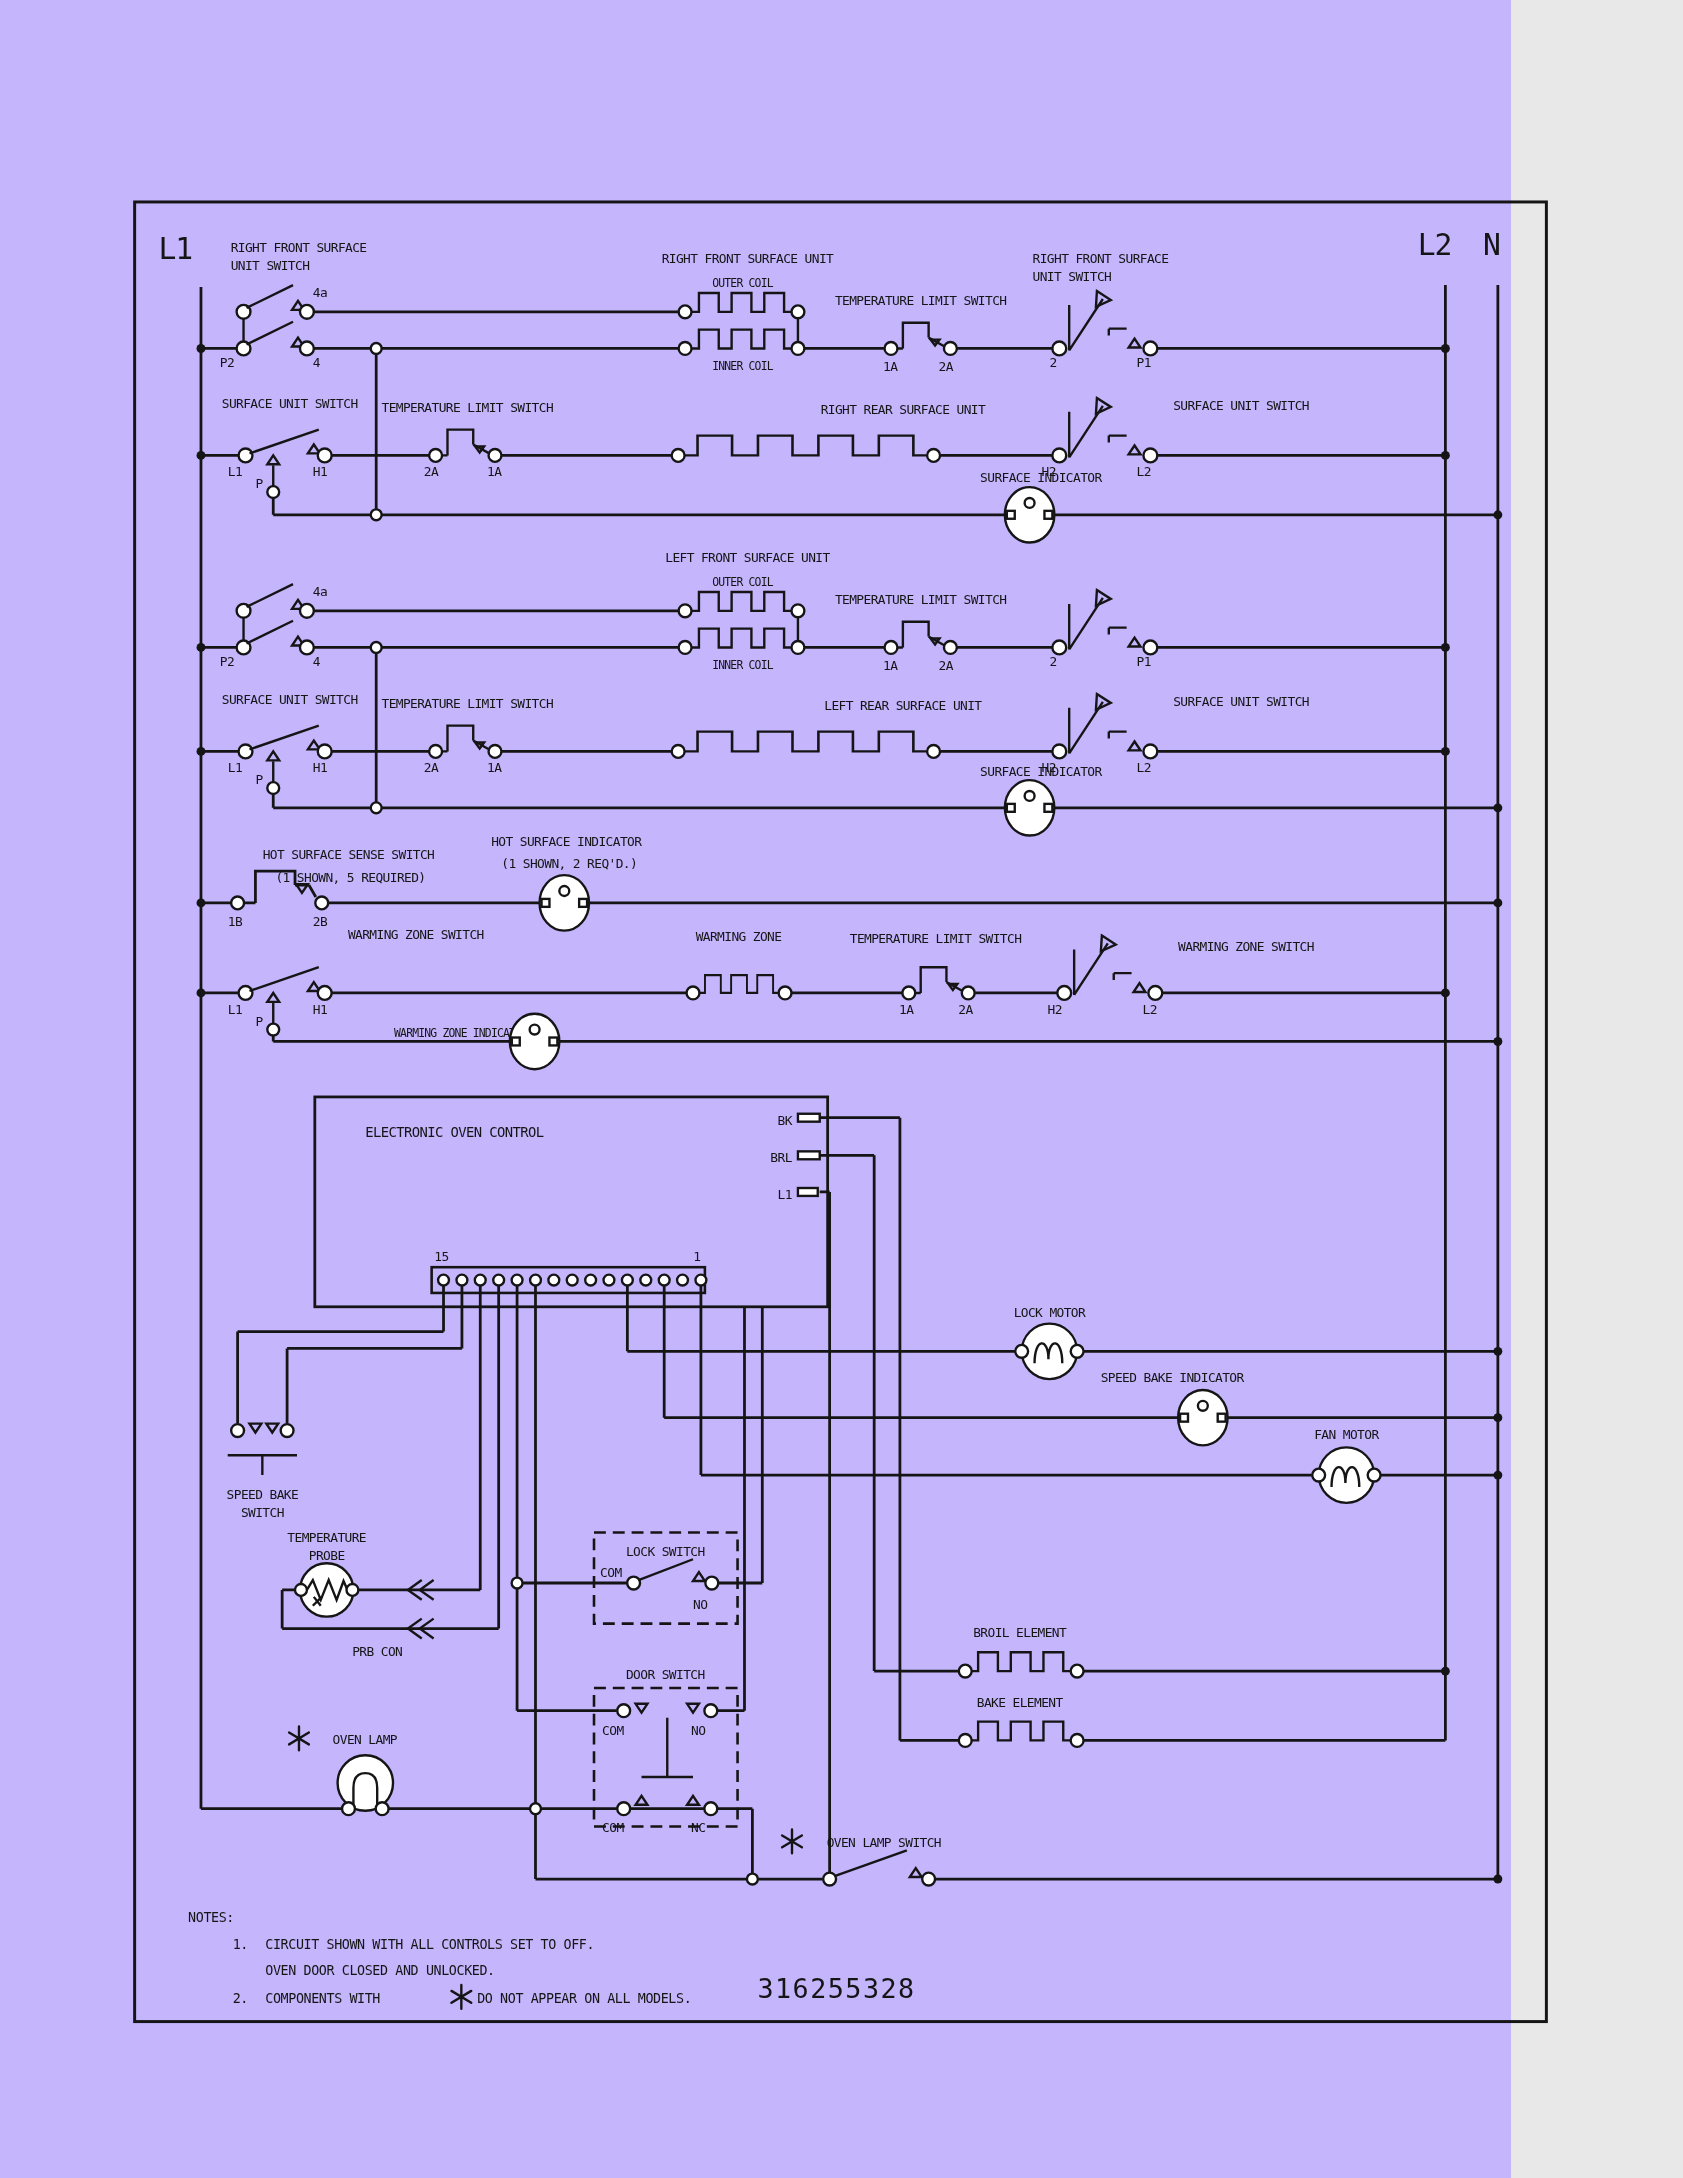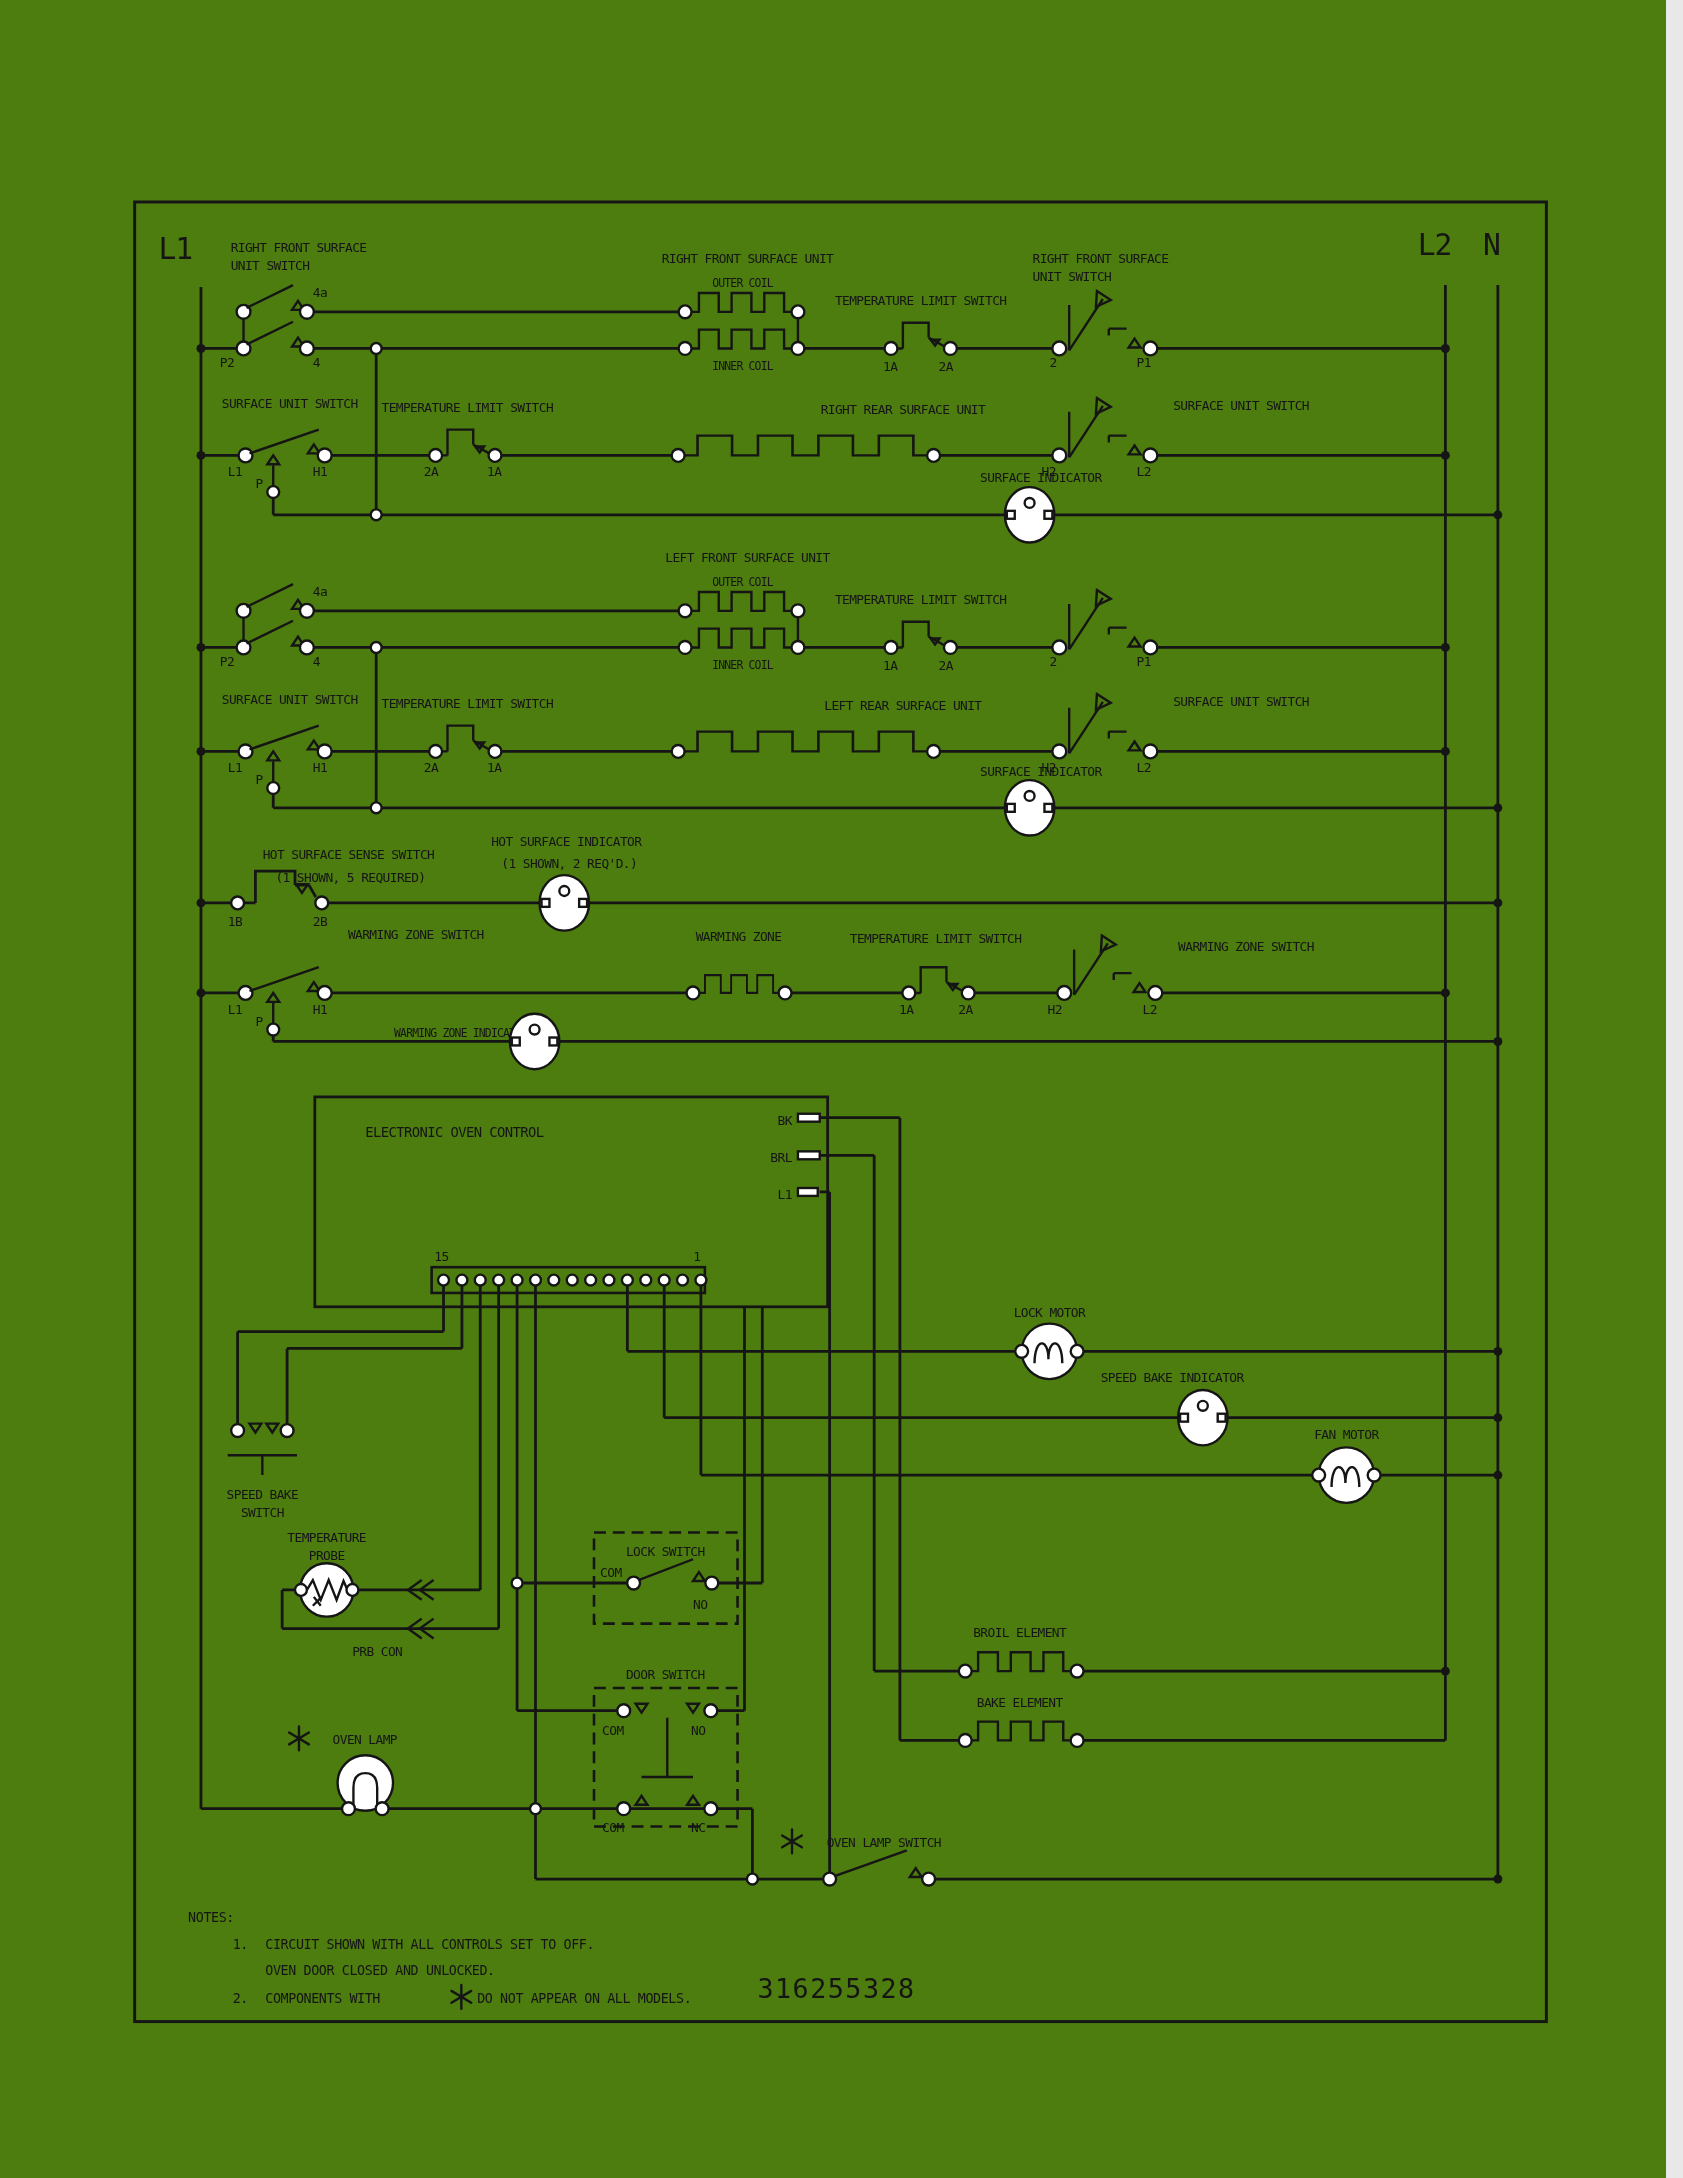--- a/index.html
+++ b/index.html
@@ -1,17 +1,17 @@
 <!DOCTYPE html>
 <html><head>
 <meta charset="utf-8">
 <style>
   html,body { margin:0; padding:0; background:#e8e8e8; }
   .page {
-    position:relative; width:1666px; height:2178px; background:#4d7c0f;
+    position:relative; width:1511px; height:2178px; background:#c4b5fd;
     font-family:"DejaVu Sans Mono", monospace;
   }
   svg { position:absolute; left:0; top:0; }
   svg text { fill:#151515; font-family:"DejaVu Sans Mono", monospace; }
   .lbl  { font-size:13px; letter-spacing:-0.6px; }
   .sm   { font-size:11.5px; letter-spacing:-0.8px; }
   .term { font-size:13px; letter-spacing:-0.5px; }
   .rail { font-size:30px; letter-spacing:-1px; }
   .note { font-size:13.5px; letter-spacing:-0.4px; }
   .part { font-size:27px; letter-spacing:1.5px; }

